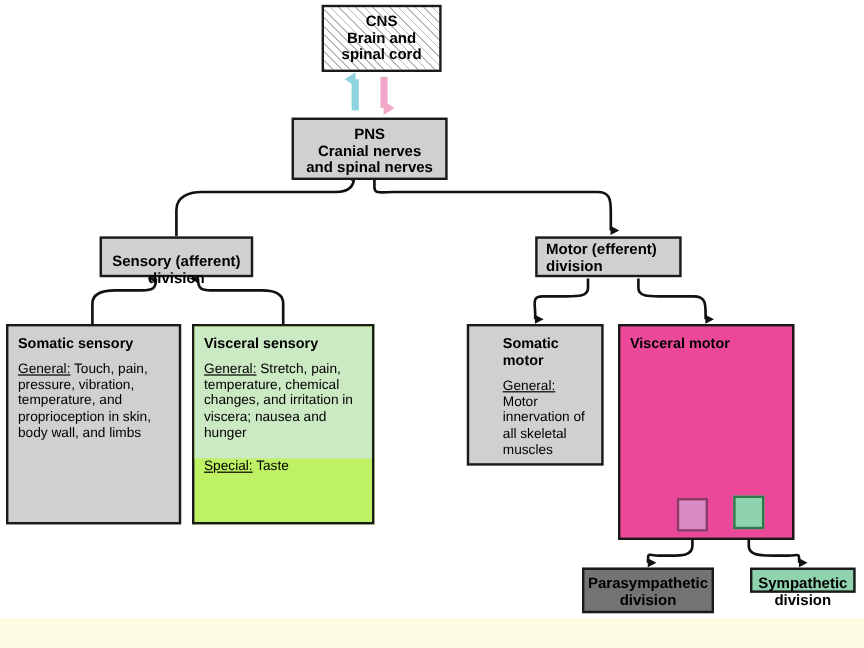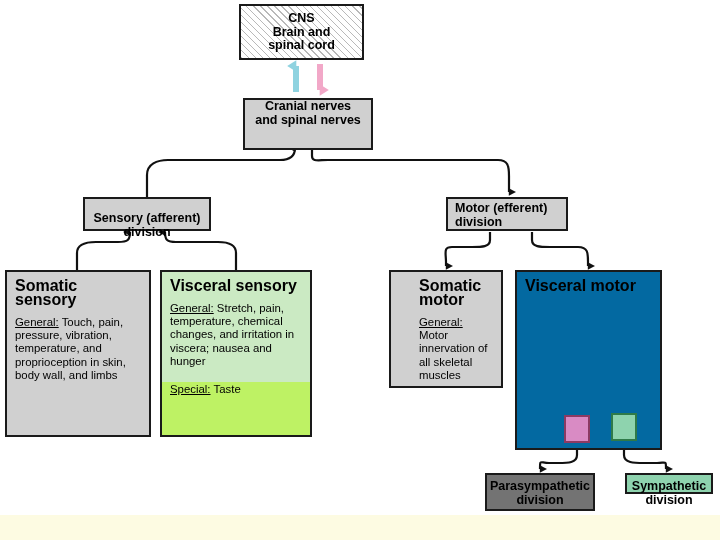--- a/index.html
+++ b/index.html
@@ -34,24 +34,24 @@
   .body-txt{
     font-size:11.4px;
     line-height:13.2px;
     color:#000;
   }
   .u{text-decoration:underline;}
 
   .pad{padding:7px 8px 0 8px;}
 
   
-  .leaf-hdr{font-weight:bold;font-size:16px;line-height:14px;margin-bottom:9px;}
+  .leaf-hdr{font-weight:bold;font-size:12px;line-height:14px;margin-bottom:9px;}
   .leaf-sec{margin-bottom:11px;}
   .leaf-sec:last-child{margin-bottom:0;}
-  .yellow{background:#0369a1;}
+  .yellow{background:#ec4899;}
   .pinkbox{background:#737373;}
   .greenbox{background:#8ed3ae;}
 
   .split-green{position:absolute;left:0;right:0;top:0;background:#cbeac3;}
 
   .sq{position:absolute;box-sizing:border-box;}
   .sq-pink{background:#d98bc4;border:2px solid #8c3a63;}
   .sq-green{background:#8ed3ae;border:2px solid #2f7a49;}
 
   svg.lines{position:absolute;left:0;top:0;width:720px;height:540px;pointer-events:none;}
@@ -89,27 +89,28 @@
     <path d="M77,270 L77,253 C77,244 86,242 96,242 L118,242 C128,242 130,240 130,232" fill="none" stroke="#111" stroke-width="2.2" marker-end="url(#ah-black)"></path>
     <path d="M236,270 L236,253 C236,244 228,242 218,242 L176,242 C167,242 165,240 165,232" fill="none" stroke="#111" stroke-width="2.2" marker-end="url(#ah-black)"></path>
 
     <path d="M490,232 L490,240 C490,247 482,247 472,247 L452,247 C443,247 446,253 446,262 L446,266" fill="none" stroke="#111" stroke-width="2.2" marker-end="url(#ah-black-down)"></path>
     <path d="M532,232 L532,240 C532,247 540,247 550,247 L578,247 C588,247 588,253 588,262 L588,266" fill="none" stroke="#111" stroke-width="2.2" marker-end="url(#ah-black-down)"></path>
 
     <path d="M577,443 L577,455 C577,463 568,463 558,463 L549,463 C540,463 540,459 540,469" fill="none" stroke="#111" stroke-width="2.2" marker-end="url(#ah-black-down)"></path>
     <path d="M624,443 L624,455 C624,463 634,463 644,463 L657,463 C666,463 666,460 666,469" fill="none" stroke="#111" stroke-width="2.2" marker-end="url(#ah-black-down)"></path>
   </svg>
 
-  <div class="box hatch" style="left:239px;top:4px;width:125px;height:56px;">
+  <div class="box hatch" style="left:268px;top:4px;width:100px;height:56px;">
     <div class="title-line ctr-pad">CNS</div>
     <div class="title-line">Brain and</div>
     <div class="title-line">spinal cord</div>
   </div>
 
   <div class="box gray" style="left:243px;top:98px;width:130px;height:52px;">
+    <div class="title-line ctr-pad">PNS</div>
     <div class="title-line">Cranial nerves</div>
     <div class="title-line">and spinal nerves</div>
   </div>
 
   <div class="box gray" style="left:83px;top:197px;width:128px;height:34px;">
     <div class="title-line" style="padding-top:13px;">Sensory (afferent)</div>
     <div class="title-line">division</div>
   </div>
 
   <div class="box gray" style="left:446px;top:197px;width:122px;height:34px;">

